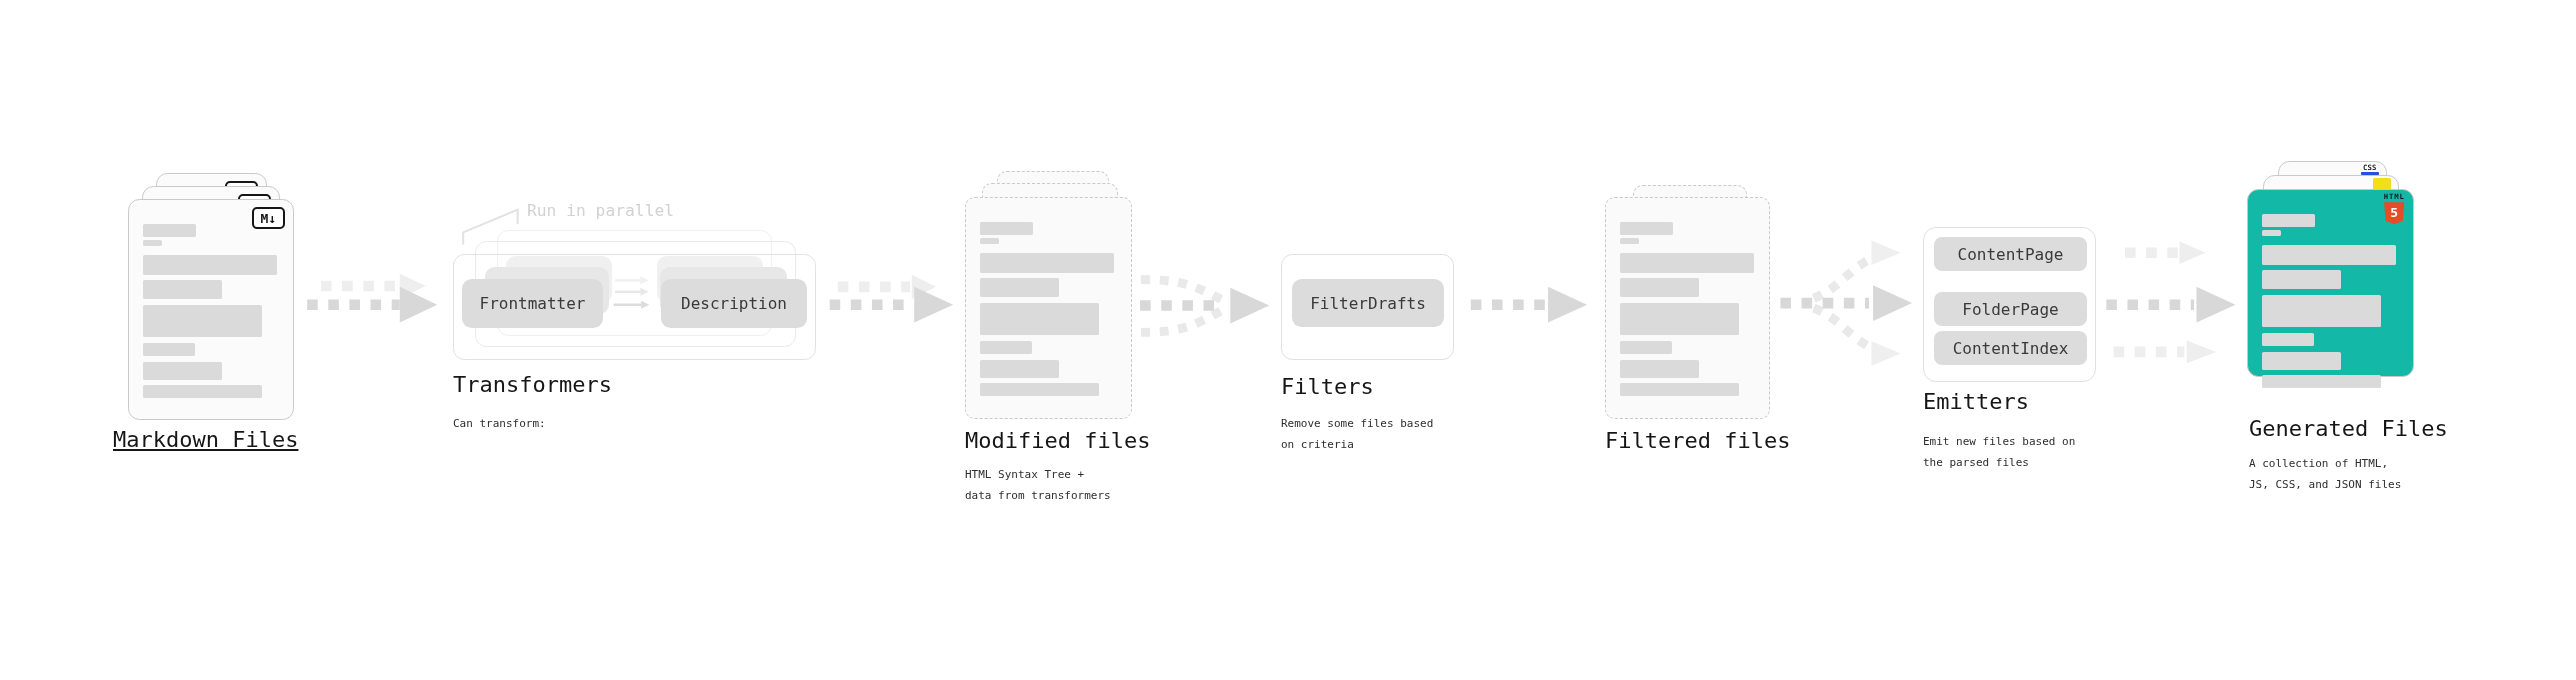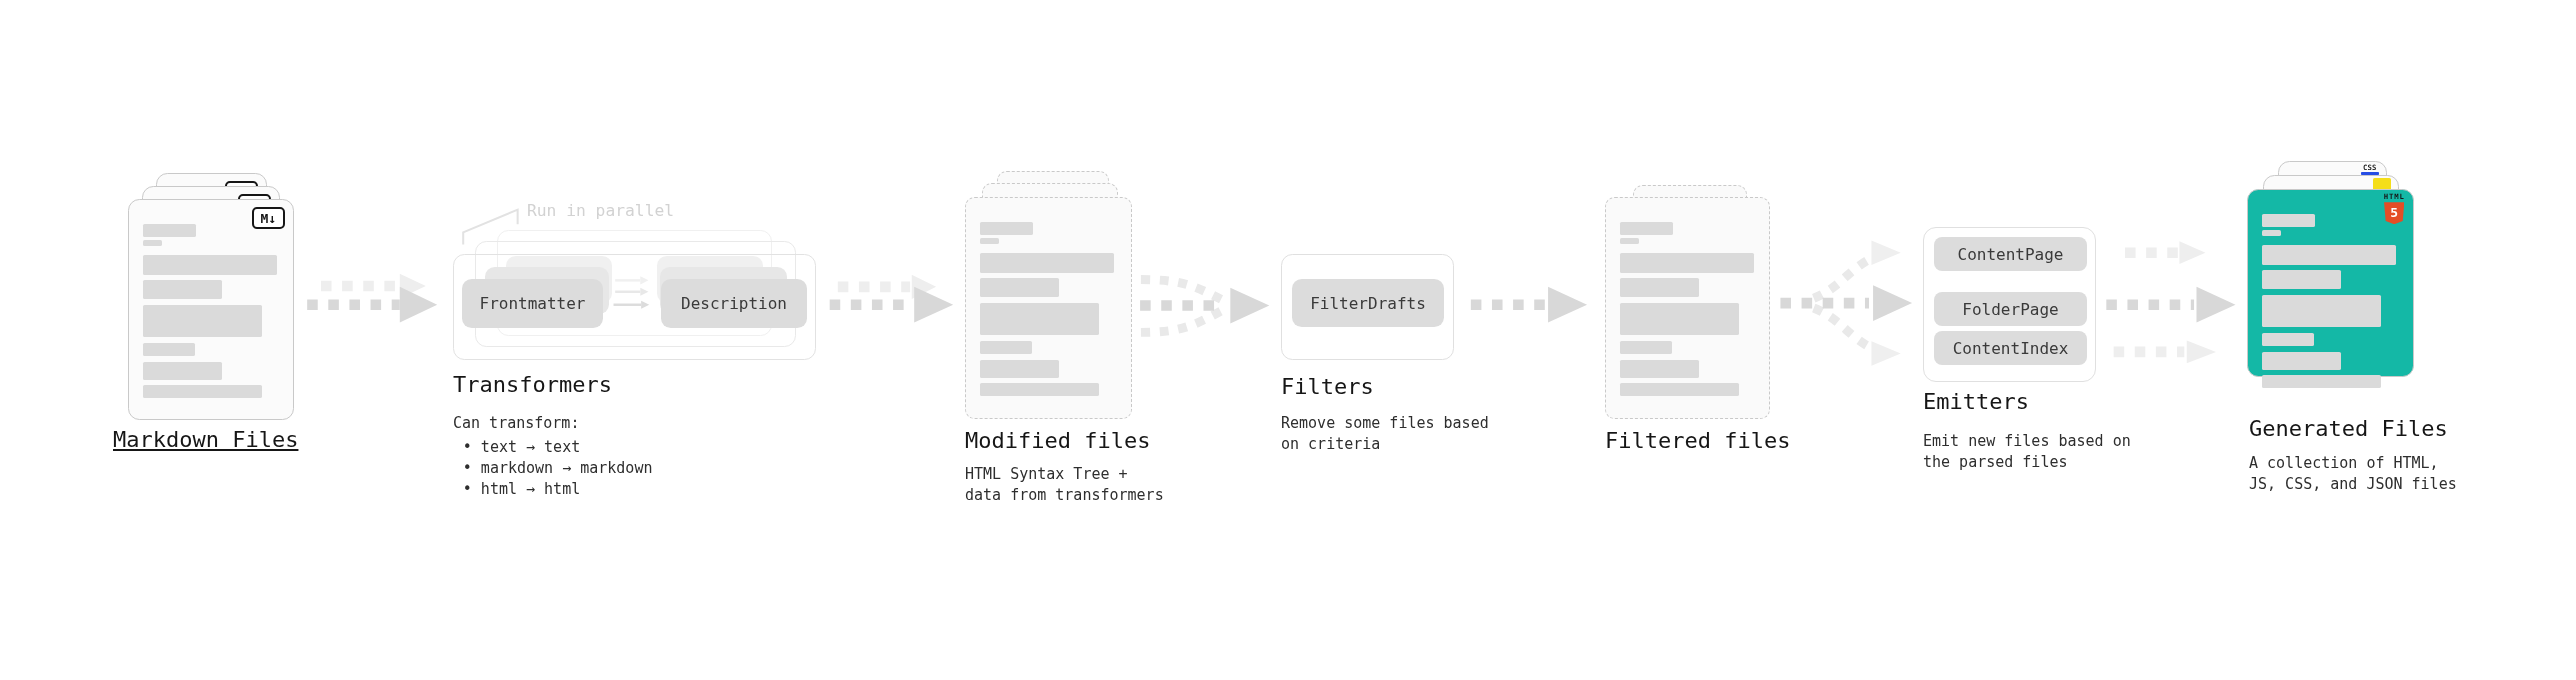--- a/index.html
+++ b/index.html
@@ -35,21 +35,21 @@
   .pill{position:absolute;background:#dcdcdc;border-radius:9.8px;color:#3a3a3a;
     display:flex;align-items:center;justify-content:center;font-size:16px;}
   .pill.g1{background:#e7e7e7;}
   .pill.g2{background:#f0f0f0;}
 
   
   .panel{position:absolute;background:#fff;border:1.6px solid #e0e0e0;border-radius:13px;}
 
   
   .node-title{position:absolute;font-size:22px;color:#161616;white-space:nowrap;line-height:28px;}
-  .node-desc{position:absolute;font-size:15px;color:#2e2e2e;line-height:21px;white-space:nowrap;}
+  .node-desc{position:absolute;font-size:11px;color:#2e2e2e;line-height:21px;white-space:nowrap;}
   .node-desc .bullets div{padding-left:9.8px;}
   .note{position:absolute;font-size:16.3px;color:#d2d2d2;white-space:nowrap;}
 
   
   .dash-dark{stroke:#d8d8d8;stroke-width:13;stroke-dasharray:13 13;fill:none;}
   .dash-light{stroke:#eeeeee;stroke-width:13;stroke-dasharray:13 13;fill:none;}
   .dash-curve{stroke:#e9e9e9;stroke-width:11;stroke-dasharray:11 12;fill:none;}
   .head-dark{fill:#d8d8d8;}
   .head-light{fill:#eeeeee;}
   .head-curve{fill:#efefef;}
@@ -146,25 +146,20 @@
     <div class="tbox" style="left:453px;top:254px;width:363px;height:106px;"></div>
     <div class="pill g2" style="left:506px;top:256px;width:106px;height:47px;"></div>
     <div class="pill g1" style="left:485px;top:267px;width:124px;height:47px;"></div>
     <div class="pill g2" style="left:657px;top:256px;width:106px;height:47px;"></div>
     <div class="pill g1" style="left:660px;top:267px;width:127px;height:47px;"></div>
     <div class="pill" style="left:462px;top:279px;width:141px;height:49px;">Frontmatter</div>
     <div class="pill" style="left:661px;top:279px;width:146px;height:49px;">Description</div>
     <div class="node-title" style="left:453px;top:371px;">Transformers</div>
     <div class="node-desc" style="left:453px;top:413px;">
       <div style="margin-bottom:3.3px;">Can transform:</div>
-      <div class="bullets">
-        <div>• text → text</div>
-        <div>• markdown → markdown</div>
-        <div>• html → html</div>
-      </div>
     </div>
   </div>
 
   <div>
     <div class="card dashedb" style="left:997px;top:171px;width:112px;height:49px;"></div>
     <div class="card dashedb" style="left:982px;top:183px;width:136px;height:49px;"></div>
     <div class="card dashedb doc-bars" style="left:965px;top:197px;width:167px;height:222px;">
         <div class="bar" style="top: 24.4px; width: 53px; height: 12.2px;"></div>
         <div class="bar" style="top: 40px; width: 18.7px; height: 5.7px;"></div>
         <div class="bar" style="top: 55px; width: 134px; height: 19.5px;"></div>

